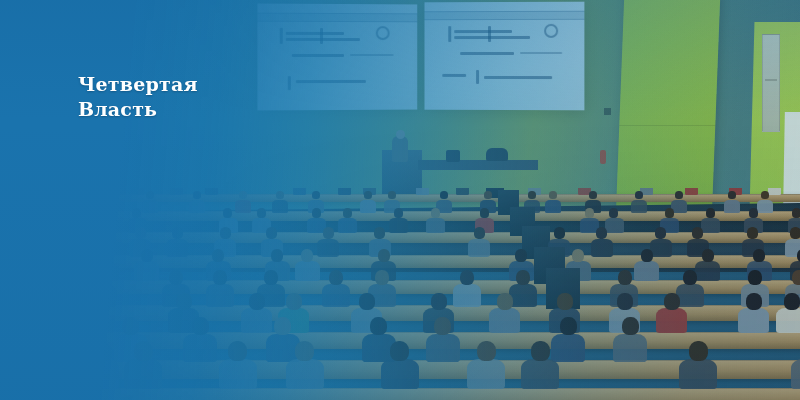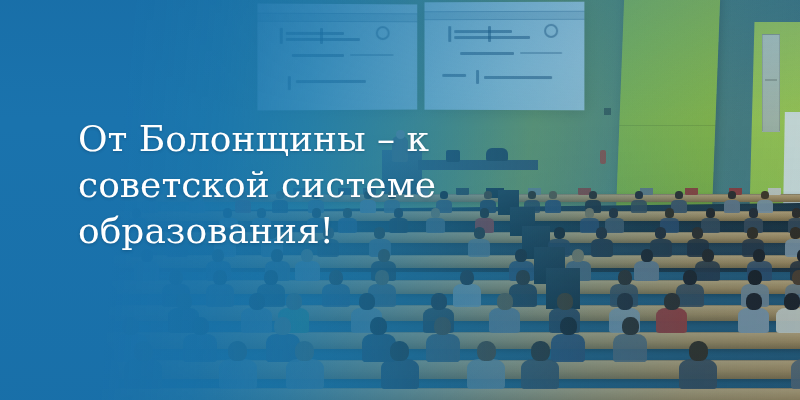--- a/index.html
+++ b/index.html
@@ -546,16 +546,19 @@
         <div class="head" style="left: 721px; top: 153px; width: 19px; height: 20px; background: rgb(58, 49, 38);"></div>
         <div class="body" style="left: 823px; top: 171px; width: 38px; height: 30px; background: rgb(90, 106, 116); opacity: 0.92;"></div>
       </div>
   </div>
 
   <div class="tint-global"></div>
   <div class="overlay"></div>
   <div class="overlay-v"></div>
 
   <div class="content">
-    <h1 class="headline">От Болонщины – к советской системе образования!</h1>
+    <div class="logo">
+      <span class="l1">Четвертая</span>
+      <span class="l2">Власть</span>
+    </div>
   </div>
 
 </div>
 
 </body></html>

